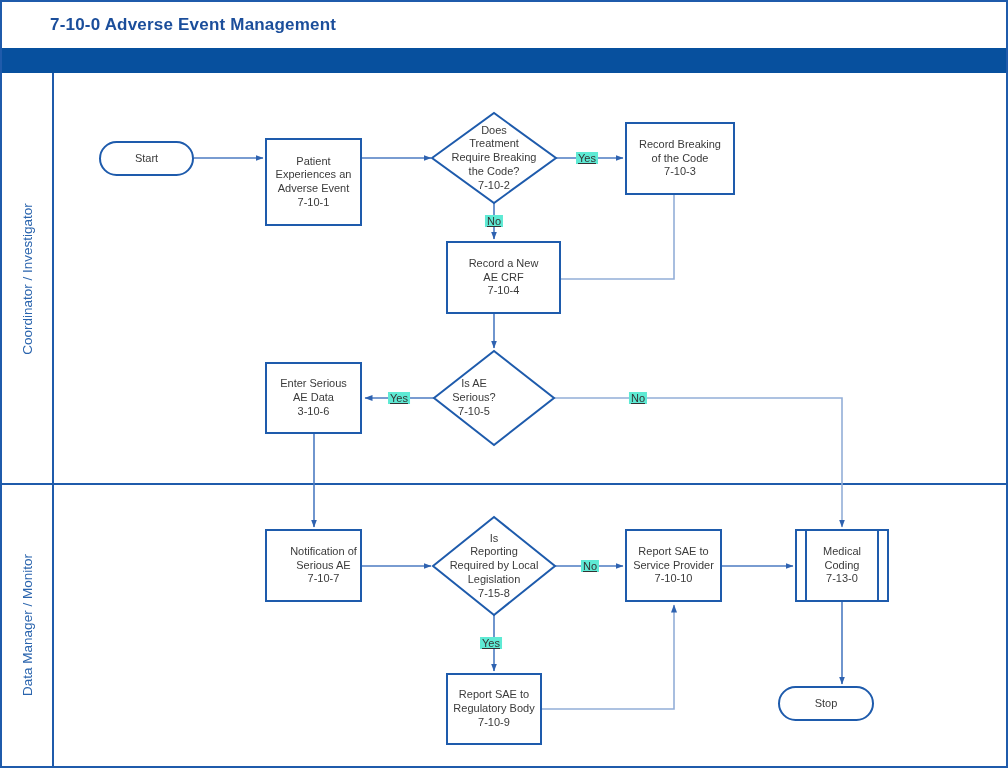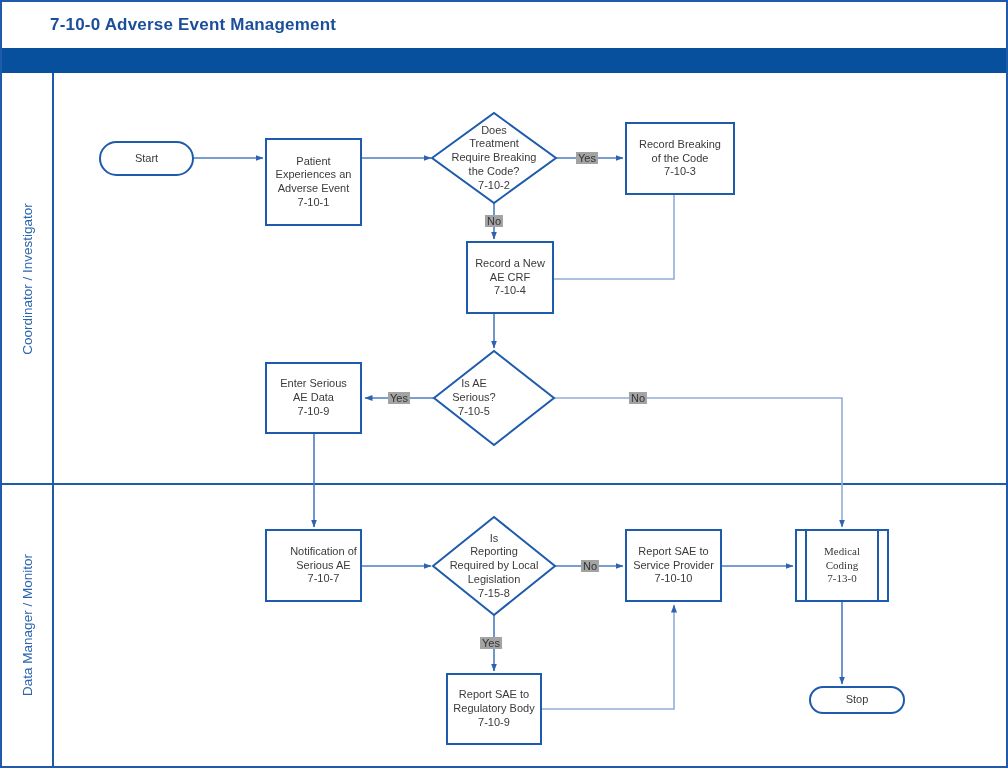--- a/index.html
+++ b/index.html
@@ -62,33 +62,33 @@
     display:flex; align-items:center; justify-content:center; text-align:center;
     font-size:11px; line-height:1.25; color:var(--node-text);
   }
   .predef-inner {
     position:absolute; left:8px; right:8px; top:-2px; bottom:-2px;
     border-left:2px solid var(--shape-border); border-right:2px solid var(--shape-border);
   }
   .predef-label { position:relative; z-index:1; }
   .elabel {
     position:absolute; transform:translate(-50%,-50%);
-    background:#a3a3a3; padding:0 2px; font-size:11px; color:#333;
+    background:#5eead4; padding:0 2px; font-size:11px; color:#333;text-decoration:underline;
   }
   
   .n-start  { left:97px;  top:139px; width:95px; height:35px; }
   .n-p1     { left:263px; top:120px; width:97px; height:88px;margin-top:16px; }
   .n-p3     { left:623px; top:120px; width:110px; height:73px; }
-  .n-p4     { left:464px; top:239px; width:88px; height:73px;justify-content:center; }
+  .n-p4     { left:444px; top:239px; width:115px; height:73px;justify-content:center; }
   .n-p6     { left:263px; top:360px; width:97px; height:72px; }
   .n-p7     { left:263px; top:527px; width:97px; height:73px;padding-left:20px; }
   .n-p10    { left:623px; top:527px; width:97px; height:73px; }
-  .n-coding { left:793px; top:527px; width:94px; height:73px;font-family:Liberation Serif, serif; }
+  .n-coding { left:793px; top:527px; width:94px; height:73px; }
   .n-p9     { left:444px; top:671px; width:96px; height:72px; }
-  .n-stop   { left:807px; top:684px; width:96px; height:28px; }
+  .n-stop   { left:776px; top:684px; width:96px; height:35px; }
   .t-d2 { left:434px; top:112px; width:116px; height:88px; }
   .t-d5 { left:420px; top:352px; width:104px; height:88px; }
   .t-d8 { left:432px; top:516px; width:120px; height:96px; }
   .el-break-yes     { left:585px; top:156px; }
   .el-break-no      { left:492px; top:219px; }
   .el-serious-yes   { left:397px; top:396px; }
   .el-serious-no    { left:636px; top:396px; }
   .el-reporting-no  { left:588px; top:564px; }
   .el-reporting-yes { left:489px; top:641px; }
 </style>
@@ -162,21 +162,21 @@
 7-10-4</span>
   </div>
   <div class="dtext t-d5">
     <span>Is AE
 Serious?
 7-10-5</span>
   </div>
   <div class="node n-p6">
     <span>Enter Serious
 AE Data
-7-10-9</span>
+3-10-6</span>
   </div>
   <div class="node n-p7">
     <span>Notification of
 Serious AE
 7-10-7</span>
   </div>
   <div class="dtext t-d8">
     <span>Is
 Reporting
 Required by Local

